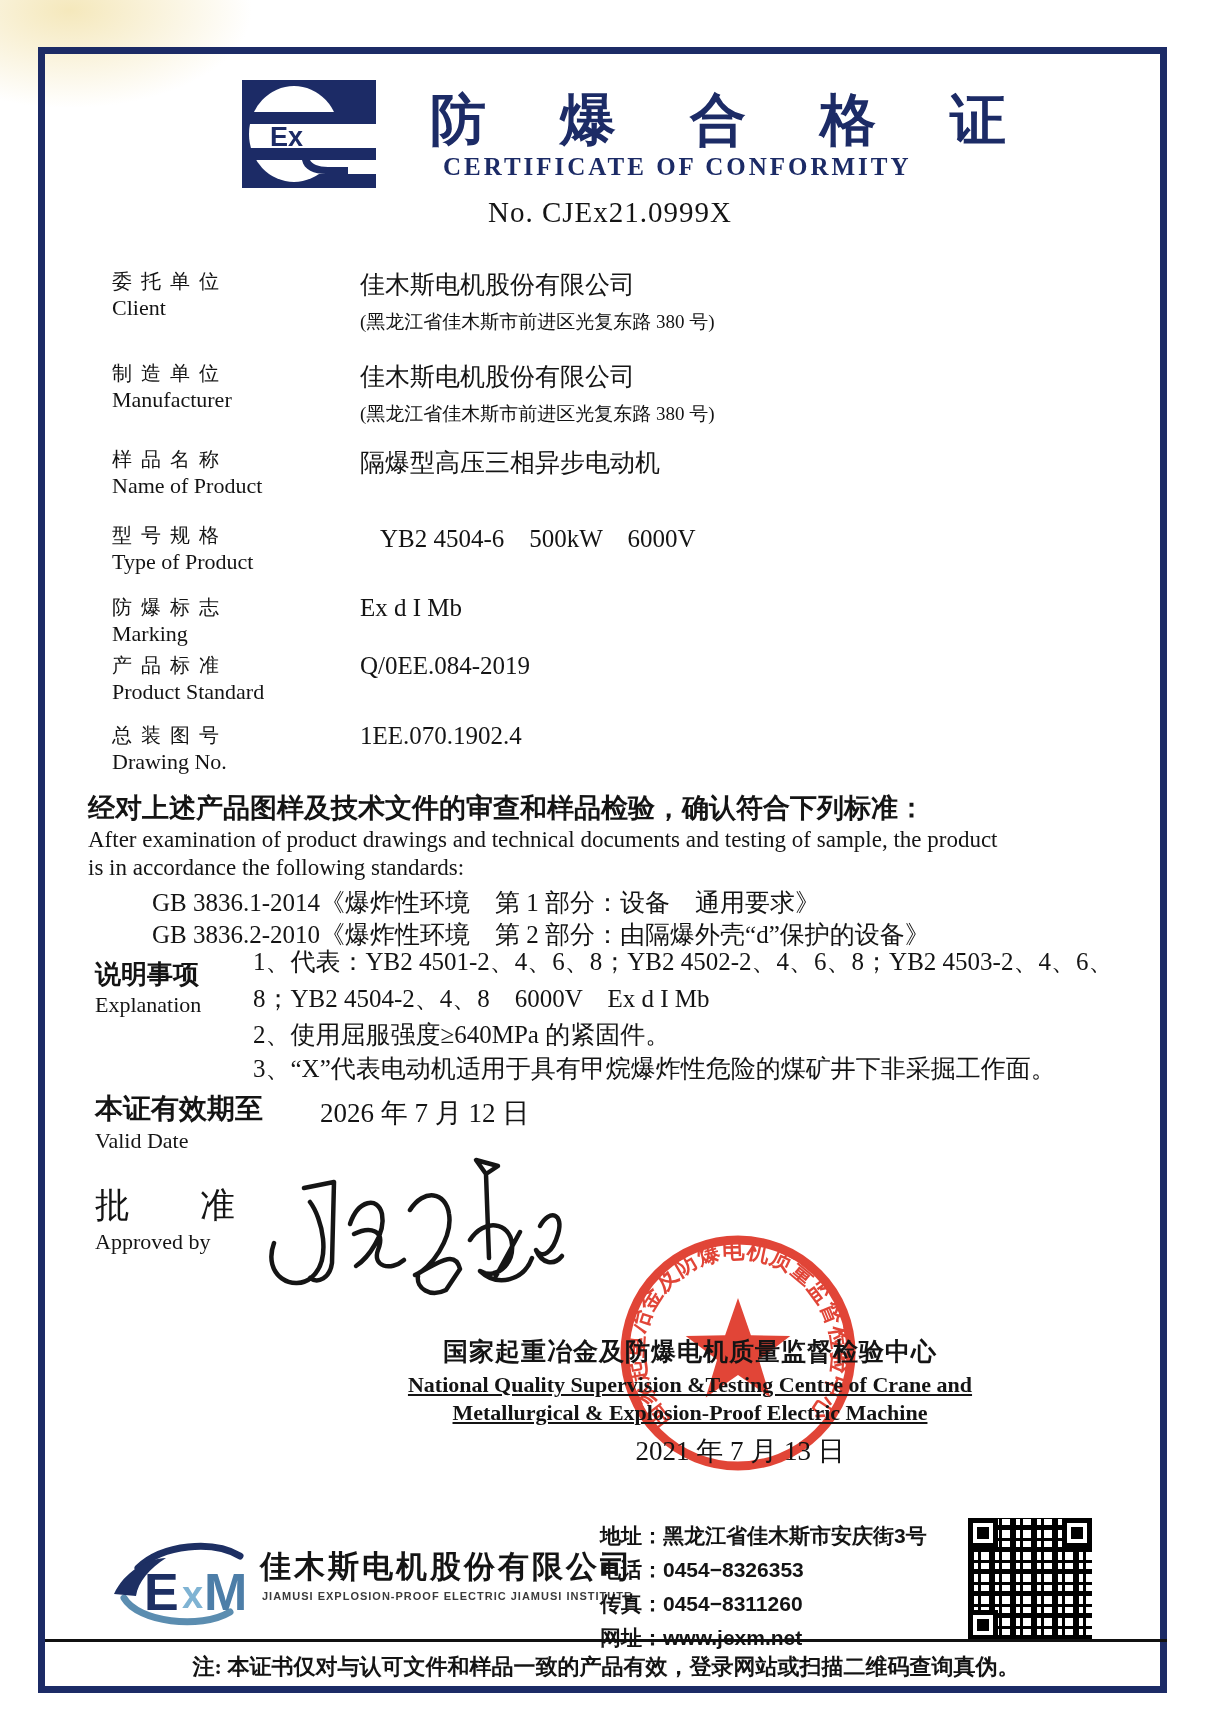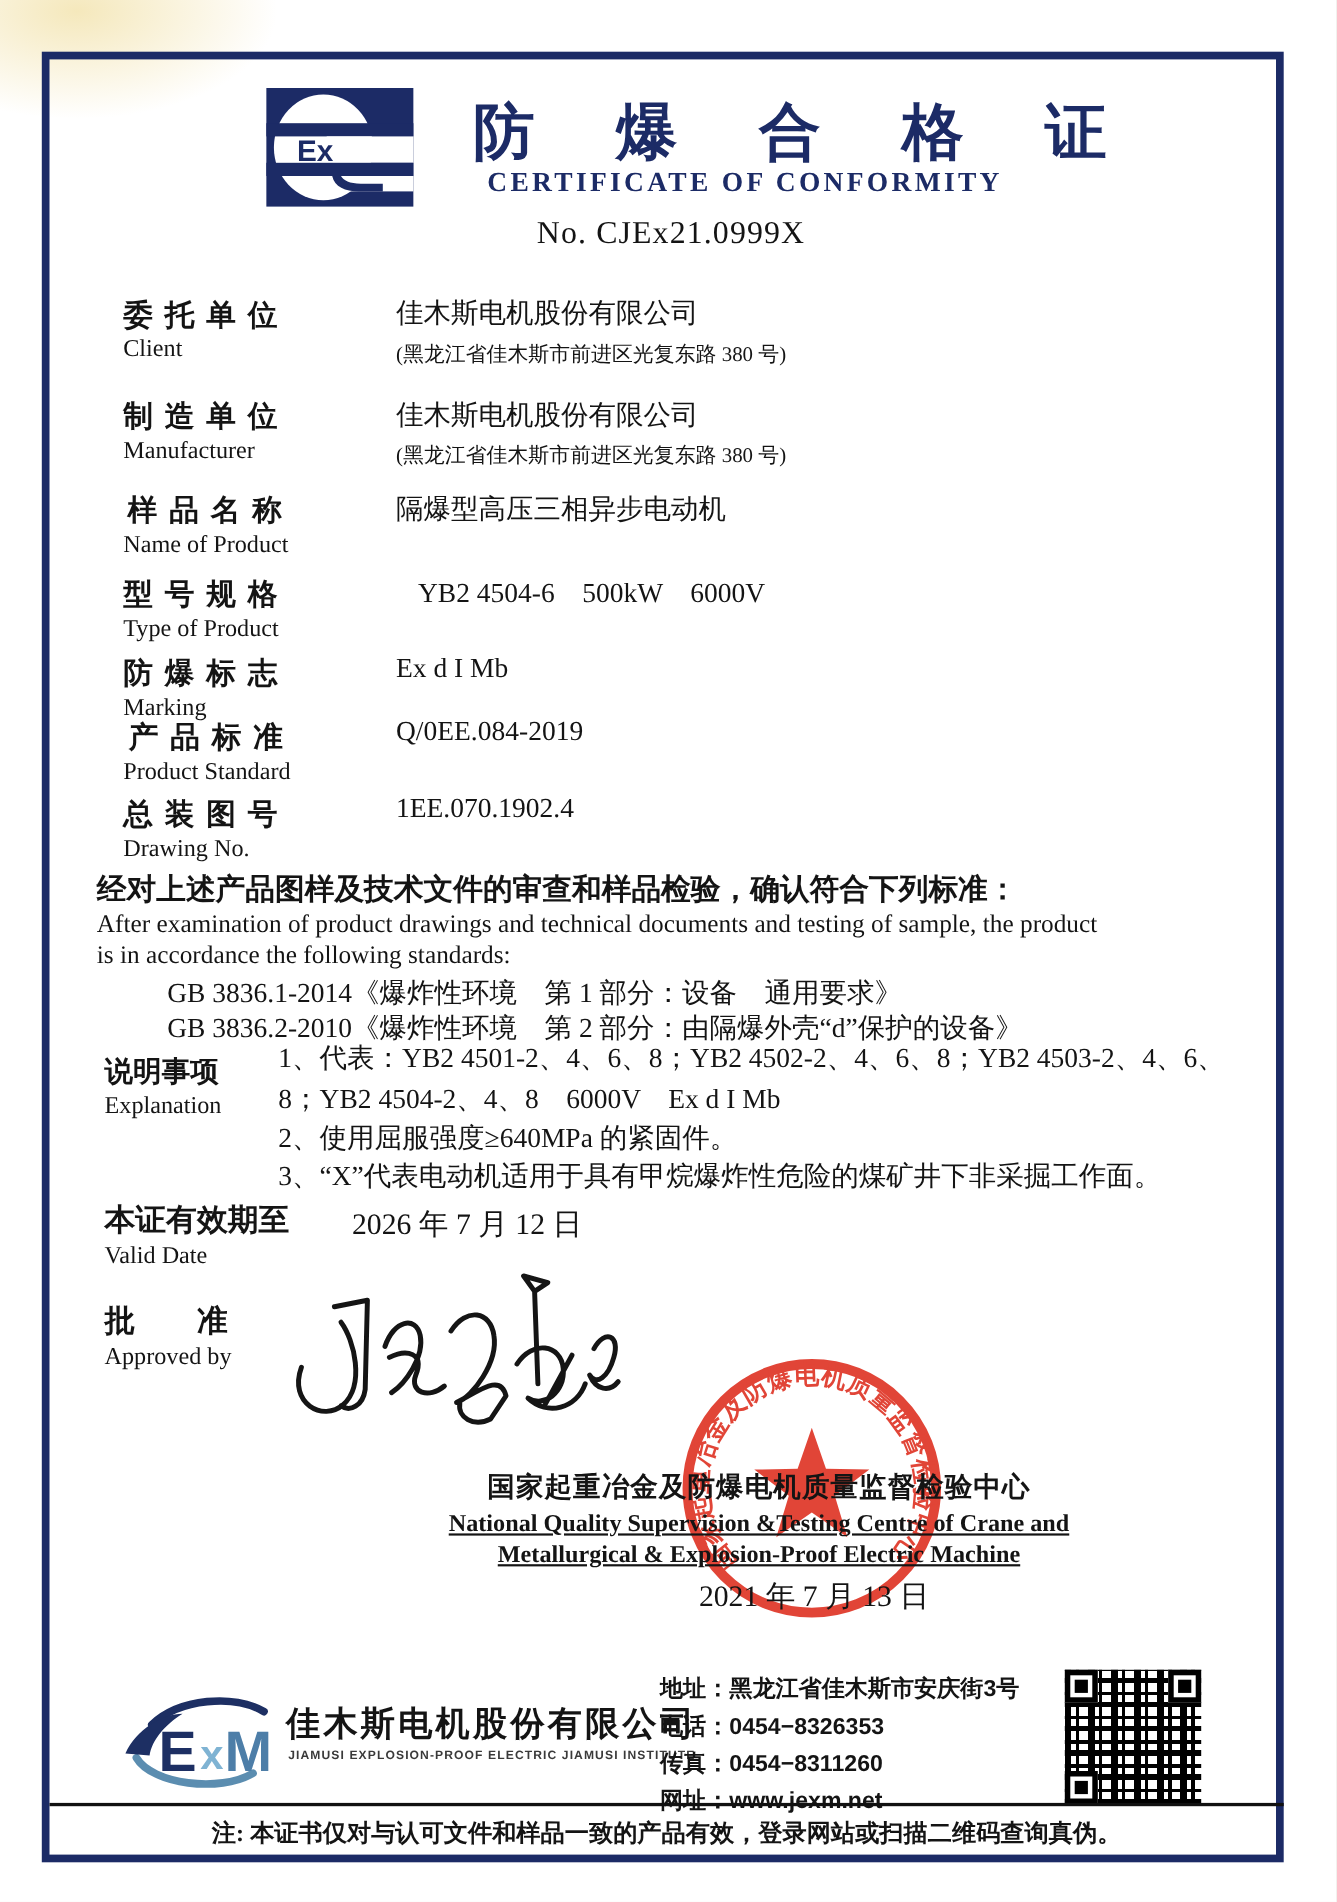--- a/index.html
+++ b/index.html
@@ -6,21 +6,21 @@
   .page{
     position:relative;width:1215px;height:1729px;margin:0 auto;overflow:hidden;
     background:
       radial-gradient(ellipse 260px 140px at 70px 10px, rgba(243,228,176,.85), rgba(255,255,255,0) 70%),
       #ffffff;
     font-family:"Liberation Serif", serif;color:#141414;
   }
   .frame{position:absolute;left:38px;top:47px;width:1129px;height:1646px;
     border:7px solid #1c2b66;box-sizing:border-box;}
   .abs{position:absolute;}
-  .zh-label{font-weight:bold;font-size:27px;letter-spacing:2px;white-space:nowrap;text-align:center;}
+  .zh-label{font-weight:normal;font-size:20px;letter-spacing:2px;white-space:nowrap;}
   .en-label{font-size:22px;white-space:nowrap;}
   .val-main{font-size:25px;white-space:nowrap;}
   .val-sub{font-size:19px;white-space:nowrap;margin-top:8px;}
   .title-zh{font-weight:bold;font-size:56px;color:#1c2b66;letter-spacing:30px;white-space:nowrap;}
   .title-en{font-weight:bold;font-size:25px;color:#1c2b66;letter-spacing:3px;white-space:nowrap;}
   .cert-no{font-size:29px;letter-spacing:1px;white-space:nowrap;}
   .para-zh{font-weight:bold;font-size:27px;white-space:nowrap;}
   .para-en{font-size:23px;white-space:nowrap;}
   .gb-line{font-size:25px;white-space:nowrap;}
   .exp-line{font-size:25px;white-space:nowrap;}
@@ -136,21 +136,21 @@
   <div class="abs exp-line" style="left:253px;top:1018px;" data-name="explanation-line">2、使用屈服强度≥640MPa 的紧固件。</div>
   <div class="abs exp-line" style="left:253px;top:1052px;" data-name="explanation-line">3、“X”代表电动机适用于具有甲烷爆炸性危险的煤矿井下非采掘工作面。</div>
 
   <div class="abs" style="left:95px;top:1090px;" data-name="valid-date-label">
     <div style="font-weight:bold;font-size:28px;white-space:nowrap;" data-name="valid-date-label-zh">本证有效期至</div>
     <div class="en-label" data-name="valid-date-label-en">Valid Date</div>
   </div>
   <div class="abs" style="left:320px;top:1095px;font-size:27px;white-space:nowrap;" data-name="valid-date-value">2026 年 7 月 12 日</div>
 
   <div class="abs" style="left:95px;top:1182px;" data-name="approved-by-label">
-    <div style="font-weight:bold;font-size:28px;white-space:nowrap;" data-name="approved-by-label-zh">批　　准</div>
+    <div style="font-weight:normal;font-size:35px;white-space:nowrap;" data-name="approved-by-label-zh">批　　准</div>
     <div class="en-label" data-name="approved-by-label-en">Approved by</div>
   </div>
   <div class="abs" style="left:258px;top:1138px;width:320px;height:185px;" data-name="approver-signature">
     <svg width="320" height="185" viewBox="0 0 320 185" data-name="signature-icon">
       <g fill="none" stroke="#151515" stroke-width="4.5" stroke-linecap="round" stroke-linejoin="round">
         <path d="M16,105 C4,138 36,155 54,139 C74,121 64,80 52,64 M46,50 L76,44 L74,125 C72,140 60,146 52,140"></path>
         <path d="M92,86 C100,62 120,58 124,76 C128,96 110,120 98,128 M96,96 C112,88 128,92 120,112 C114,128 132,134 146,122"></path>
         <path d="M152,72 C166,50 188,54 191,76 C195,100 172,132 157,137 C177,127 197,110 202,131 L188,152 C172,160 158,150 160,138"></path>
         <path d="M231,120 L228,36 M228,36 L218,22 L240,28 L228,36"></path>
         <path d="M212,102 C226,80 252,84 254,106 C256,128 236,142 222,133 C240,150 266,142 274,120 M262,94 L238,138"></path>

